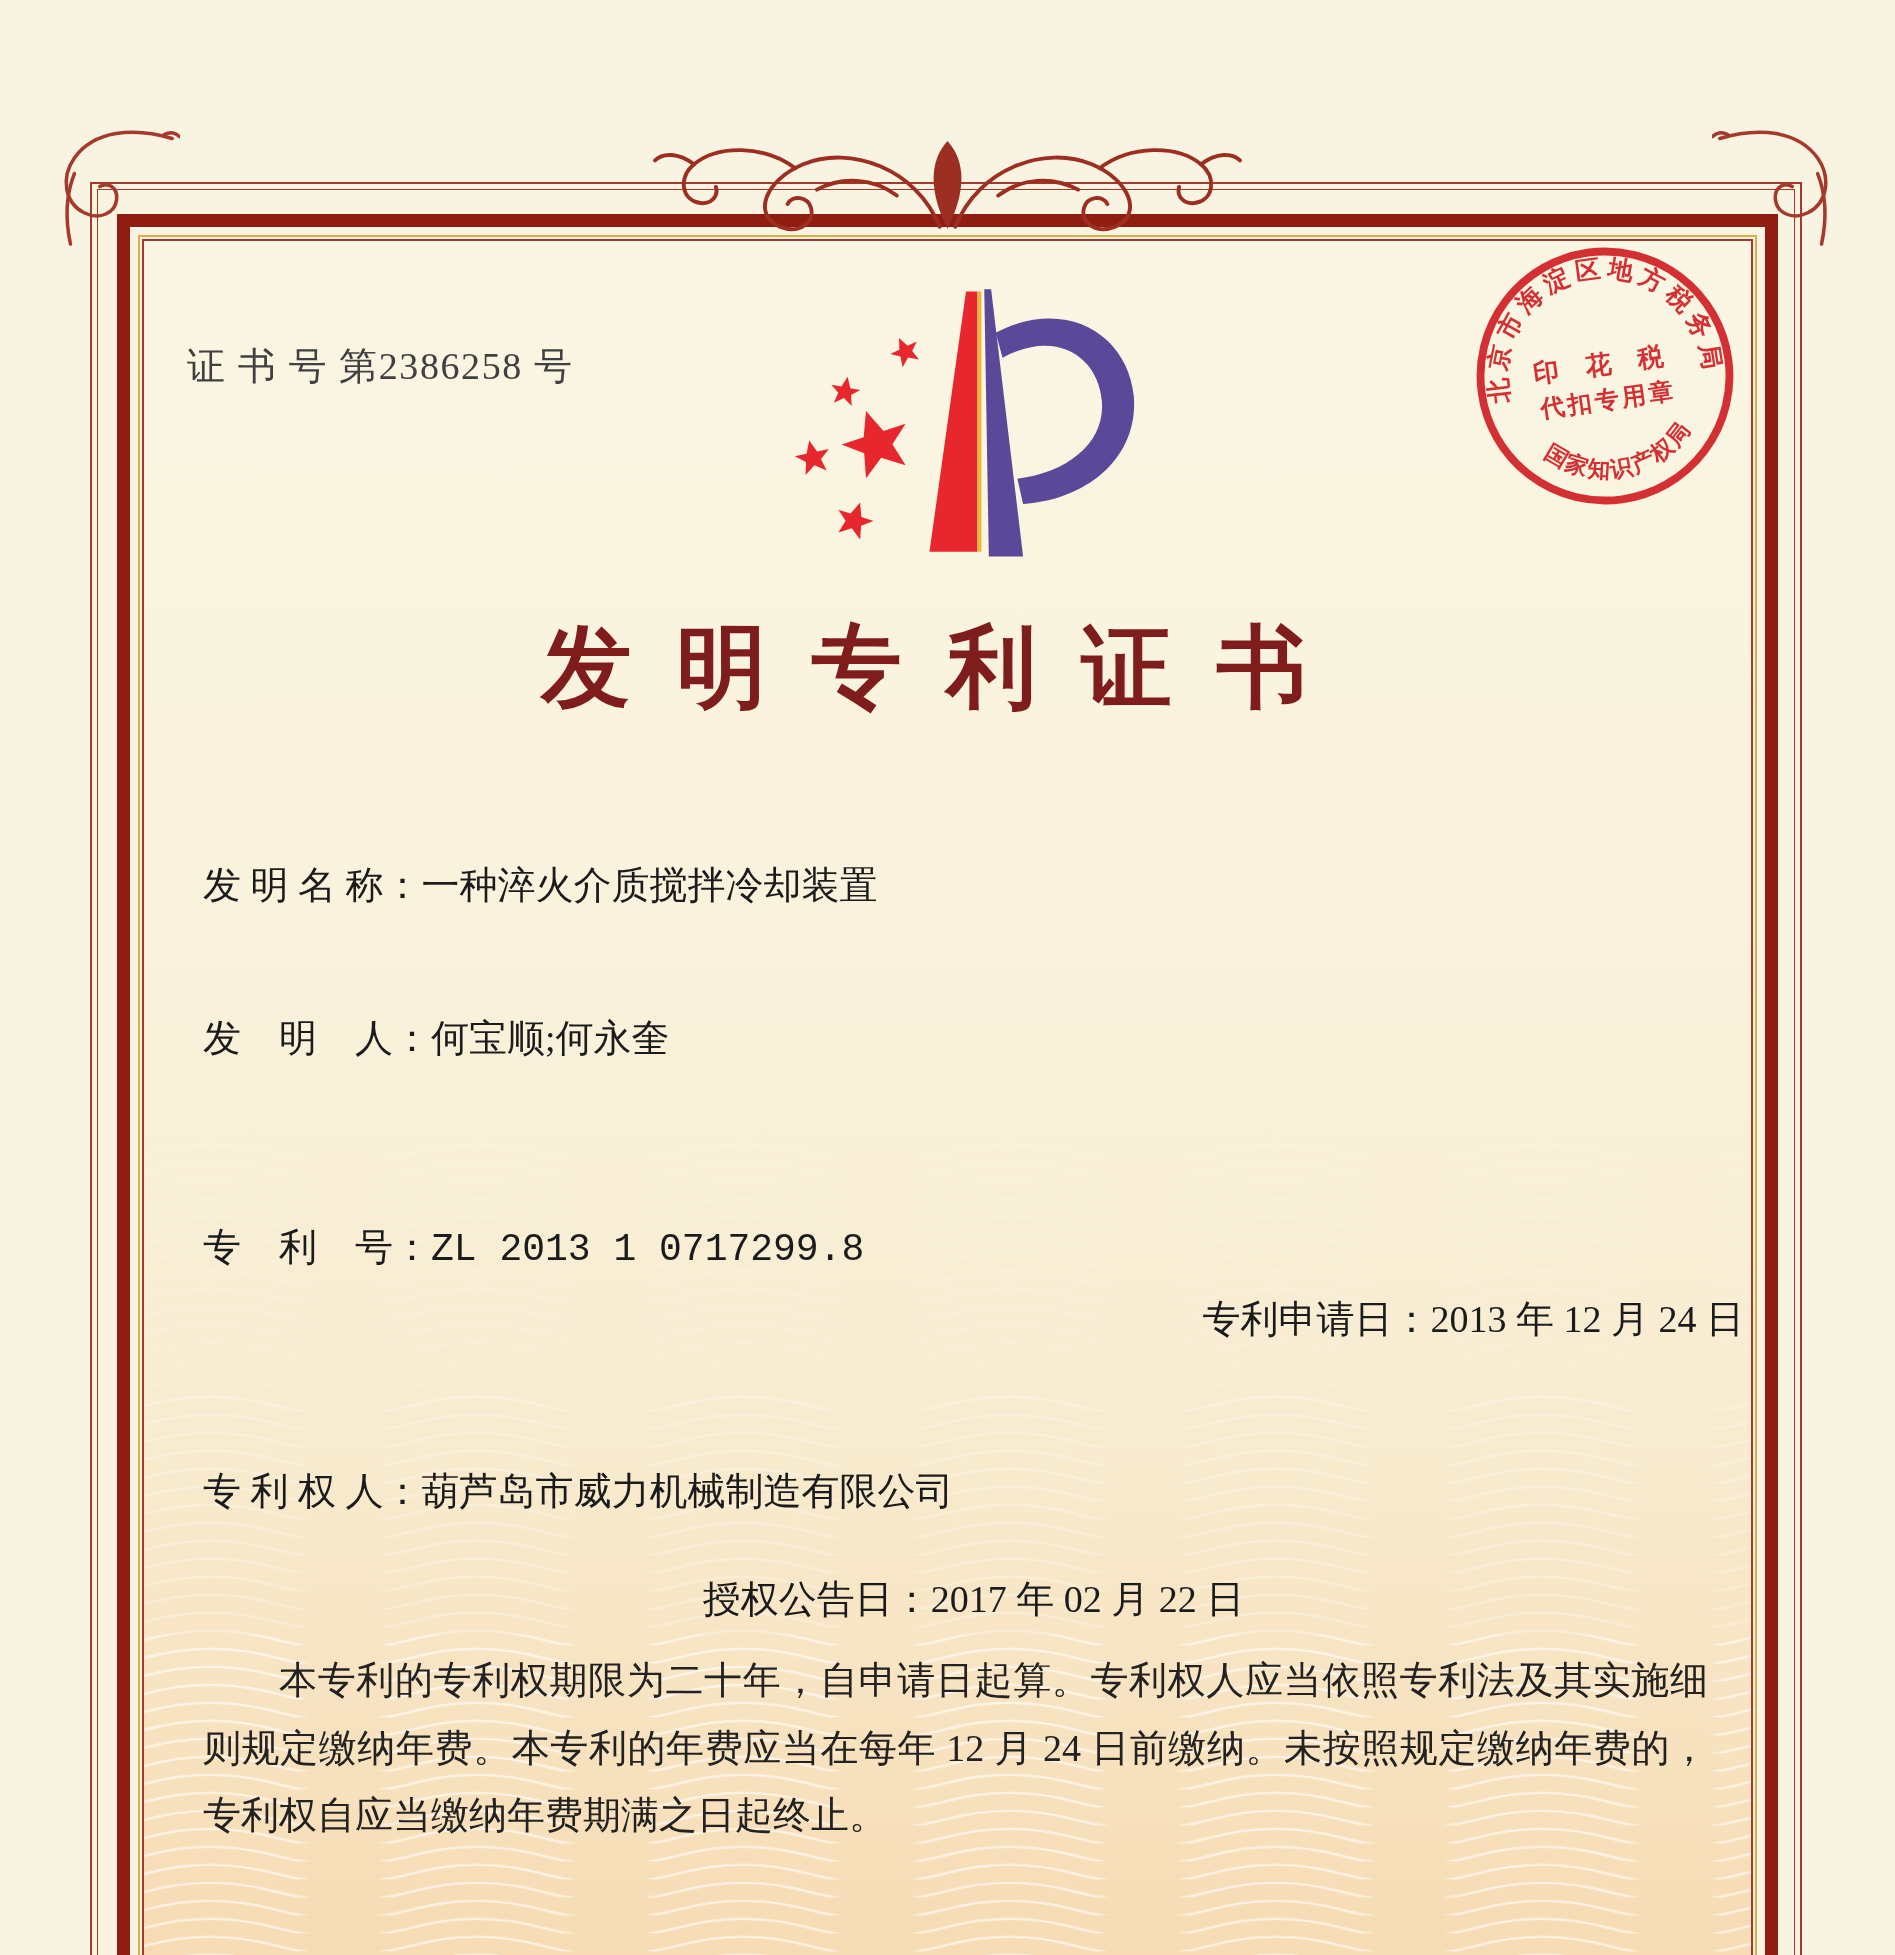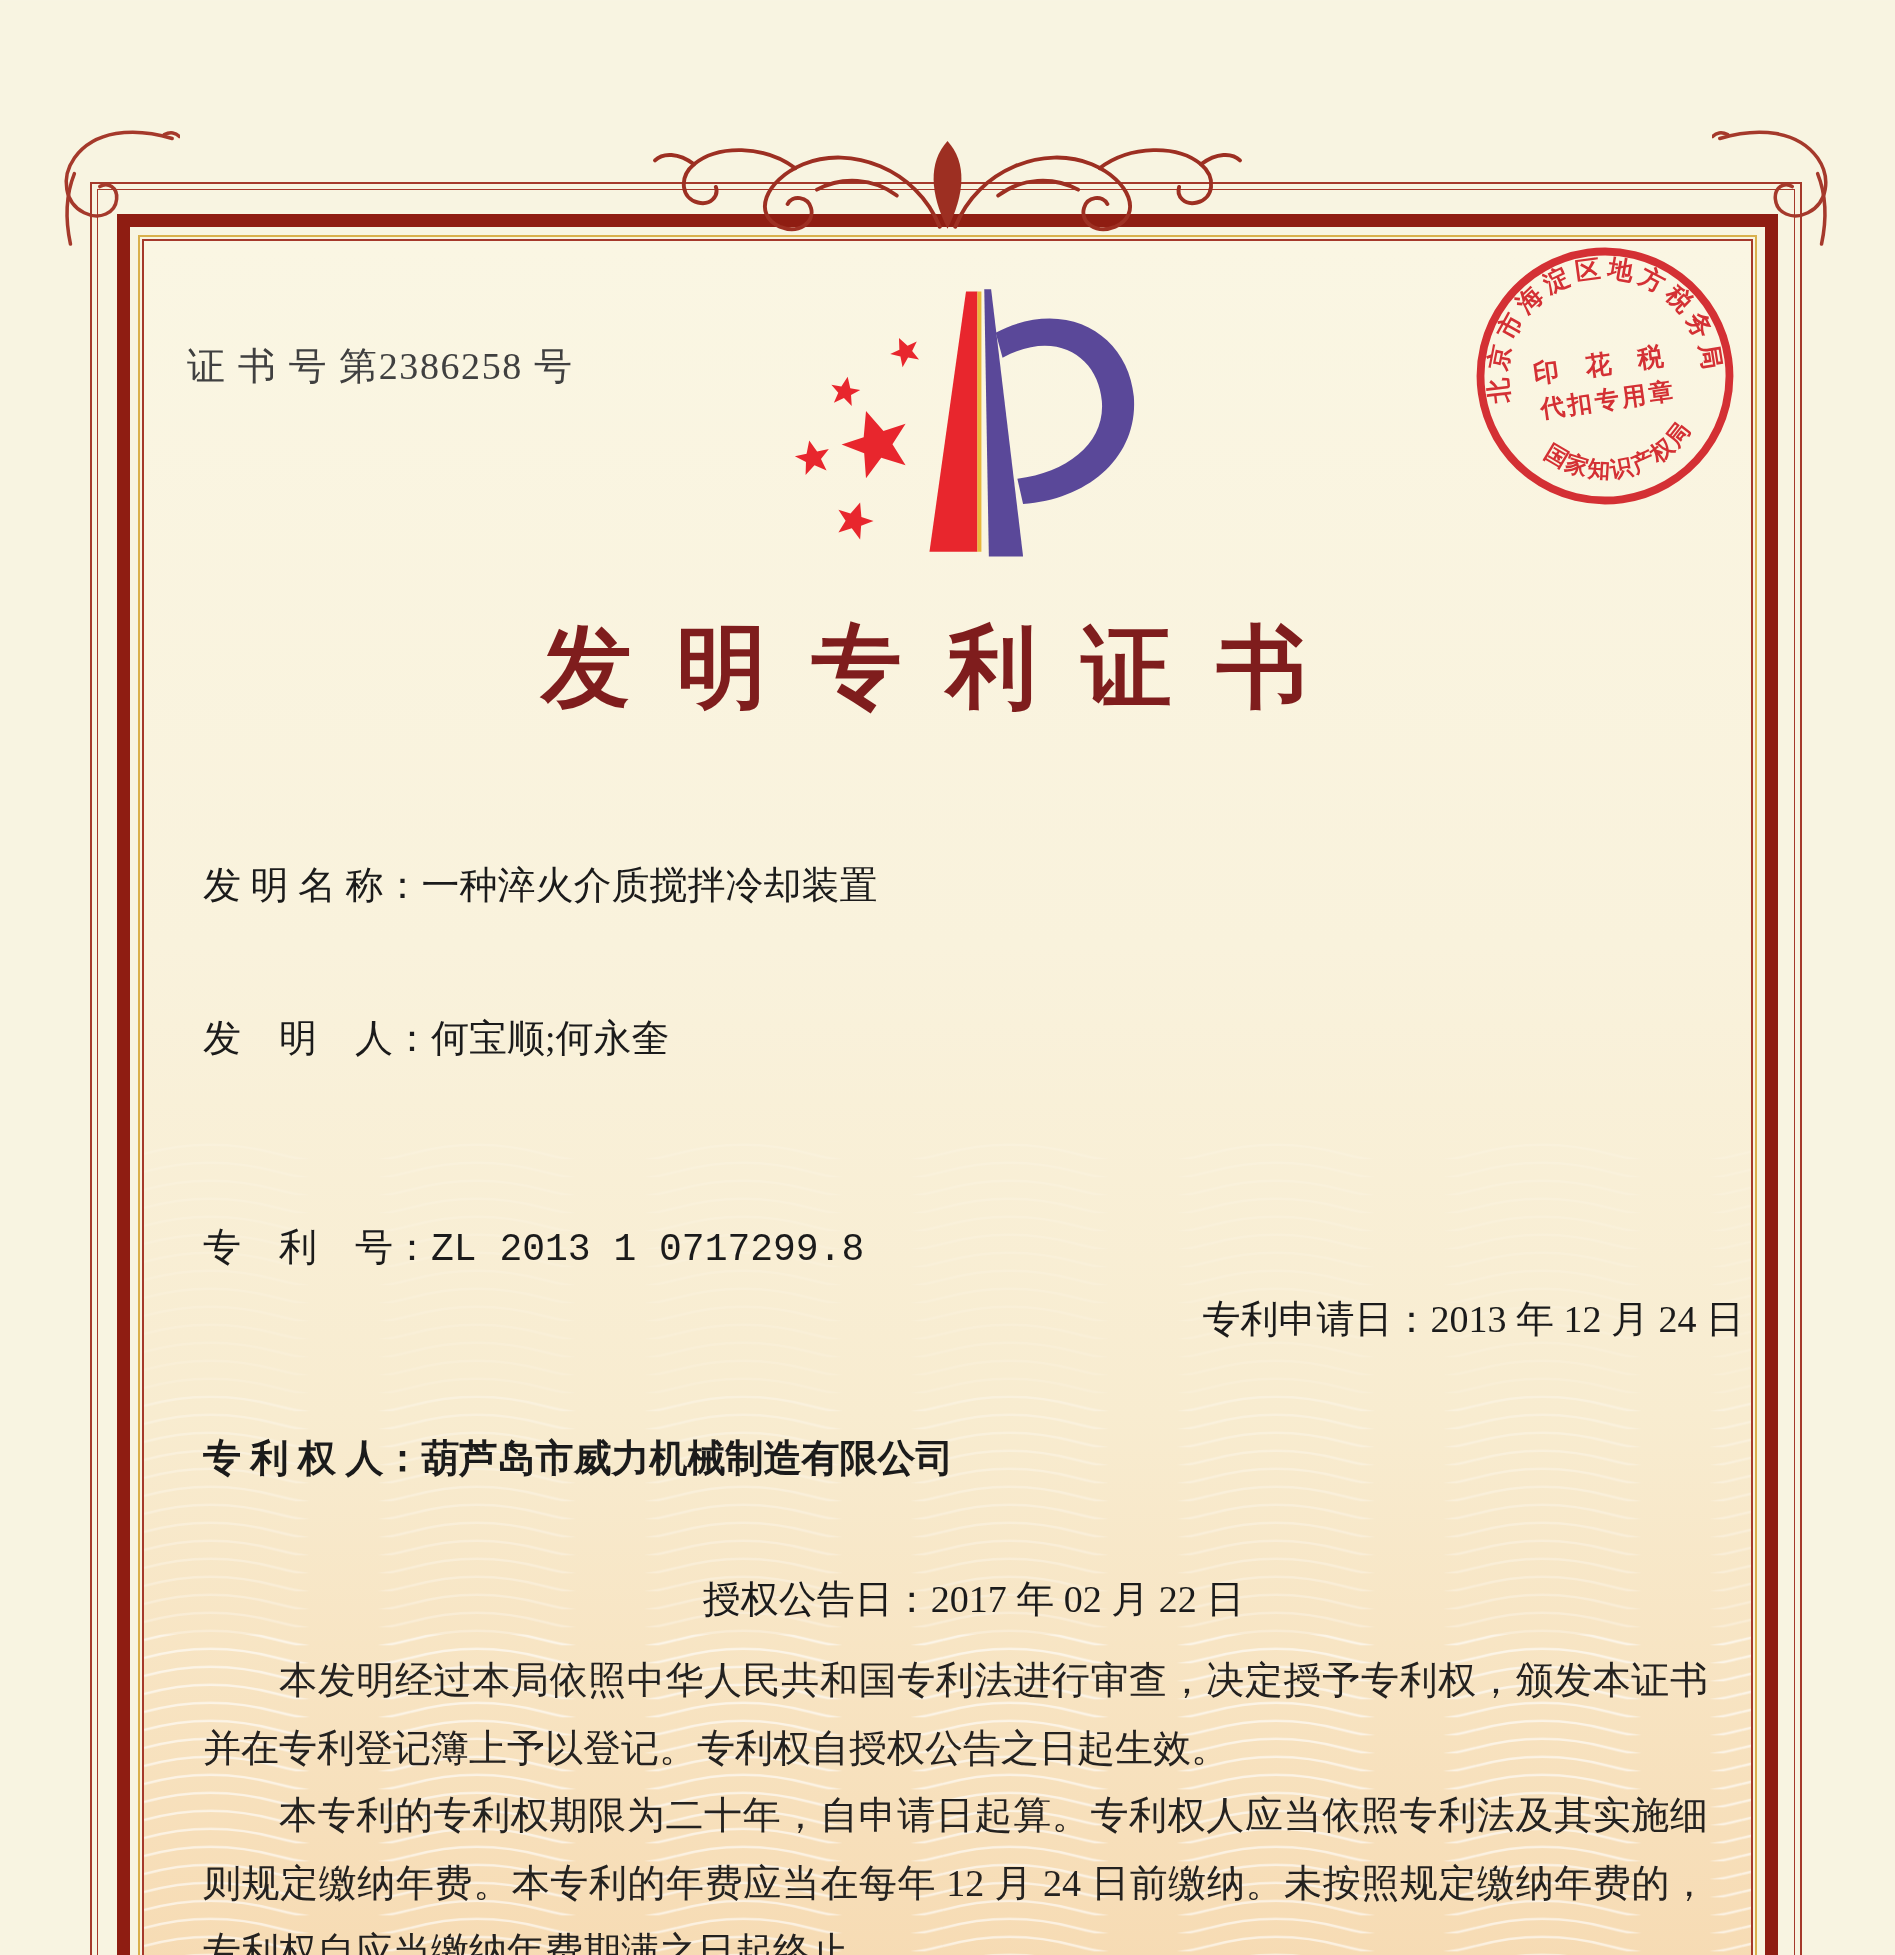--- a/index.html
+++ b/index.html
@@ -17,21 +17,21 @@
   .band{left:117px;right:118px;top:214px;bottom:129px;border:13.3px solid #8f1d12;}
   .gold{position:absolute;inset:7.8px;border:2.7px solid #d9b04c;}
   .thinred{position:absolute;inset:2px;border:2px solid #a5392b;overflow:hidden;
     background:linear-gradient(180deg,#faf6e3 0%,#f9f2dc 30%,#f8ecd0 50%,#f7dfba 68%,#f5d3a6 85%,#f6d5a9 100%);}
   .waves{position:absolute;inset:0;width:100%;height:100%;}
   
   .certno{left:187px;top:341px;font-size:38px;letter-spacing:1.6px;color:#404040;white-space:pre;}
   .title{left:59px;width:1775px;top:607px;text-align:center;font-size:90px;font-weight:600;
          letter-spacing:45px;color:#7f1d1d;white-space:nowrap;}
   .field{left:203px;width:1541px;font-size:38px;color:#1b1b1b;white-space:pre;}
-  .f1{top:860px;} .f2{top:1013px;} .f3{top:1222px;font-family:Liberation Mono, monospace;} .f4{top:1294px;text-align:right;} .f5{top:1433px;font-weight:bold;} .f6{top:1574px;text-align:center;}
+  .f1{top:860px;} .f2{top:1013px;} .f3{top:1222px;font-family:Liberation Mono, monospace;} .f4{top:1294px;text-align:right;} .f5{top:1466px;} .f6{top:1574px;text-align:center;}
   .bodytext{left:203px;right:188px;top:1647px;font-size:38px;line-height:1.78;color:#242220;text-align:justify;}
   .bodytext p{margin:0;text-indent:2em;}
   
   .logo{left:794px;top:287px;width:344px;height:274px;}
   .taxstamp{left:1468px;top:239px;width:274px;height:274px;z-index:5;}
   .orn{z-index:2;}
   .orn-top{left:576px;top:98px;width:743px;height:156px;}
   .corner{width:133px;height:133px;}
   .c-tl{left:47px;top:115px;}
   .c-tr{right:51px;top:115px;transform:scaleX(-1);}
@@ -137,17 +137,16 @@
 <div class="abs content title">发明专利证书</div>
 
 <div class="abs content field f1"><span>发 明 名 称：</span><span>一种淬火介质搅拌冷却装置</span></div>
 <div class="abs content field f2"><span>发　明　人：</span><span>何宝顺;何永奎</span></div>
 <div class="abs content field f3"><span>专　利　号：</span><span>ZL 2013 1 0717299.8</span></div>
 <div class="abs content field f4"><span>专利申请日：</span><span>2013 年 12 月 24 日</span></div>
 <div class="abs content field f5"><span>专 利 权 人：</span><span>葫芦岛市威力机械制造有限公司</span></div>
 <div class="abs content field f6"><span>授权公告日：</span><span>2017 年 02 月 22 日</span></div>
 
 <div class="abs content bodytext">
-  <p>本发明经过本局依照中华人民共和国专利法进行审查，决定授予专利权，颁发本证书并在专利登记簿上予以登记。专利权自授权公告之日起生效。</p>
   <p>本专利的专利权期限为二十年，自申请日起算。专利权人应当依照专利法及其实施细则规定缴纳年费。本专利的年费应当在每年 12 月 24 日前缴纳。未按照规定缴纳年费的，专利权自应当缴纳年费期满之日起终止。</p>
 
 </div>
 
 
 </body></html>

